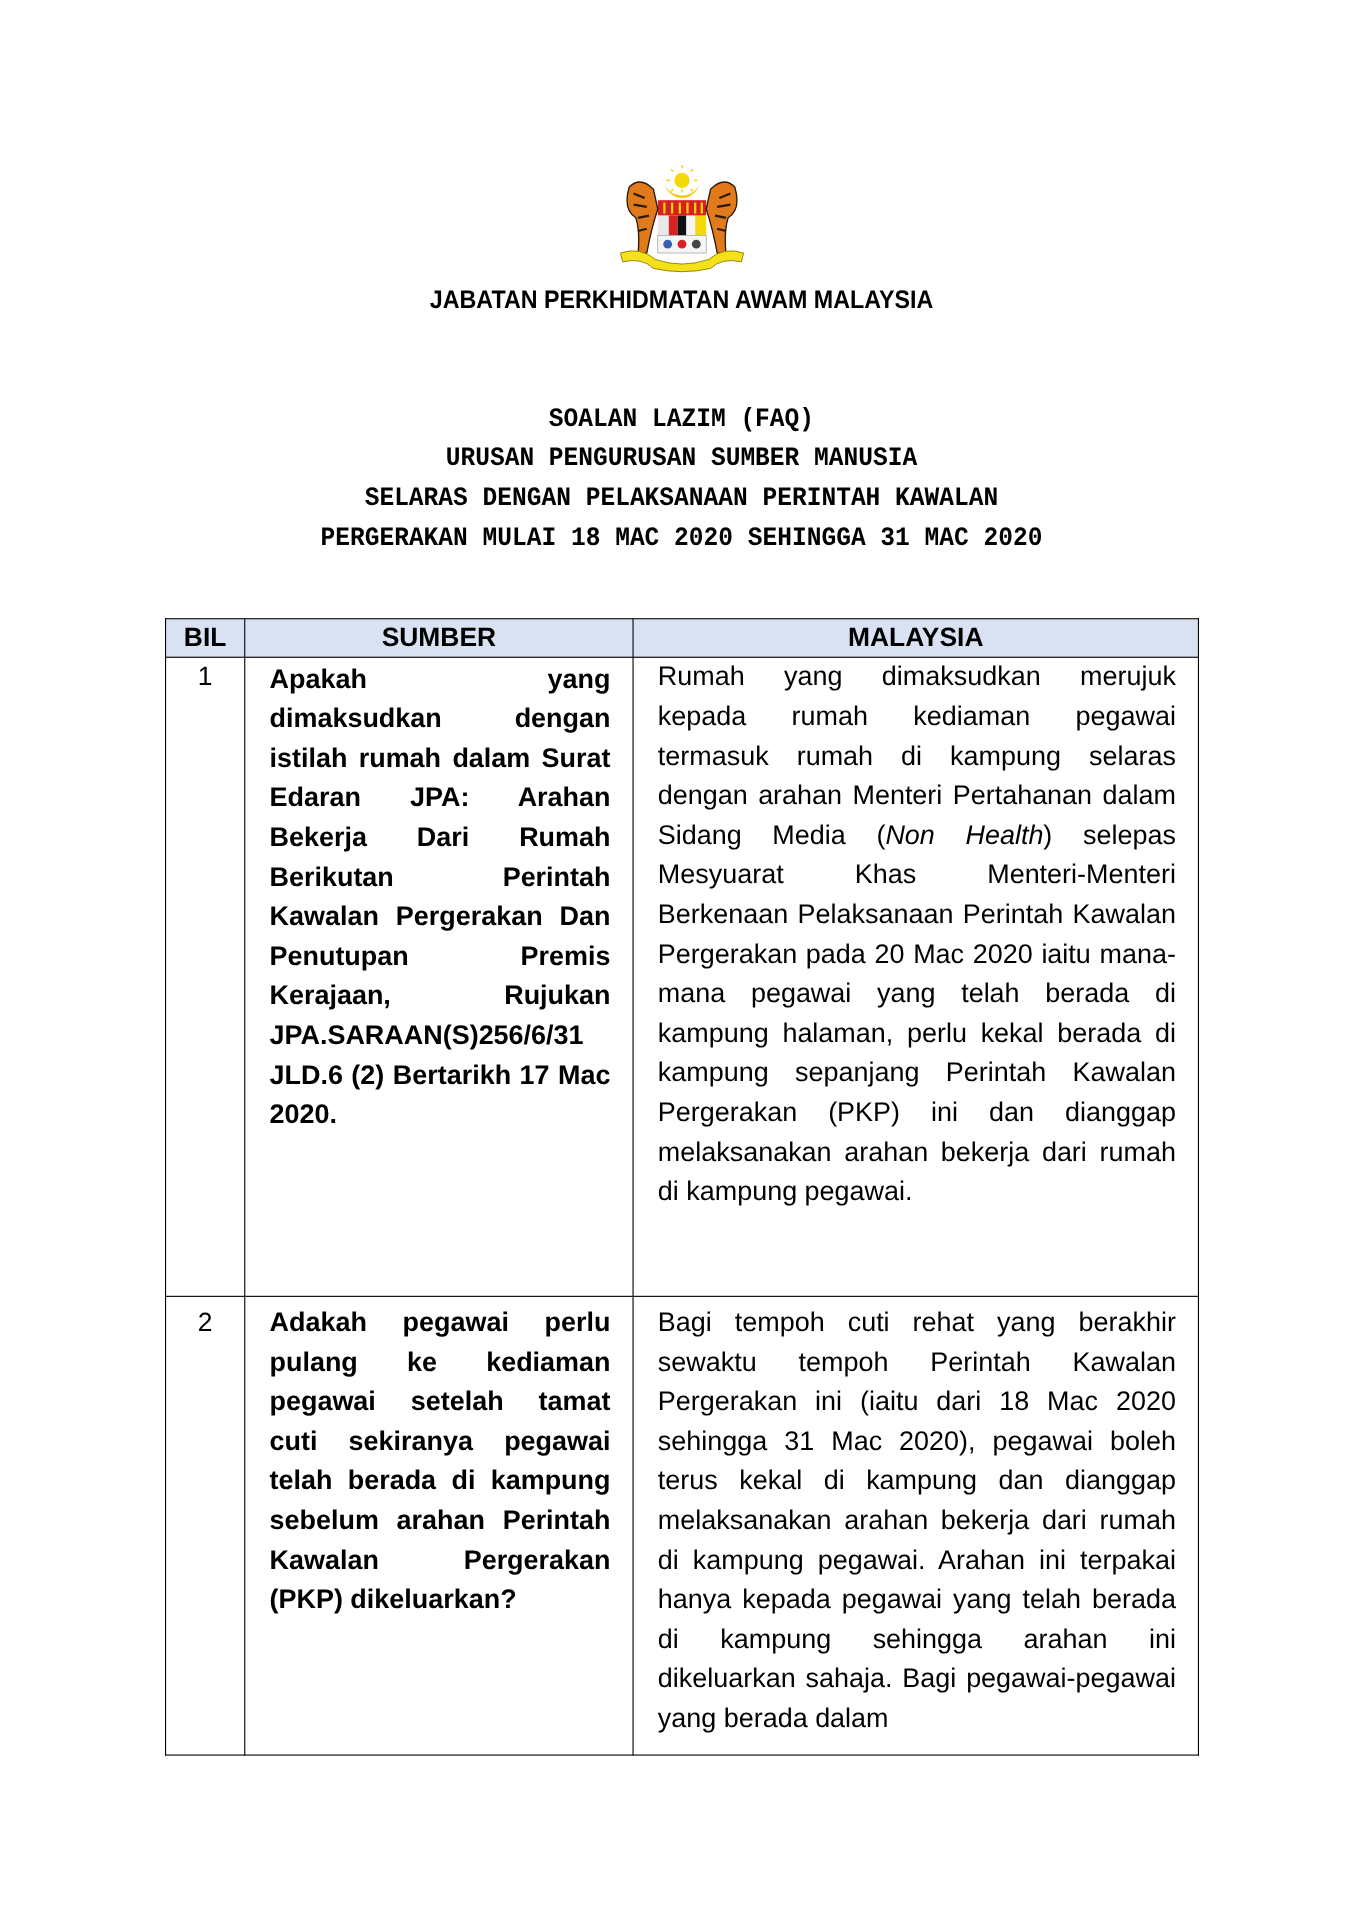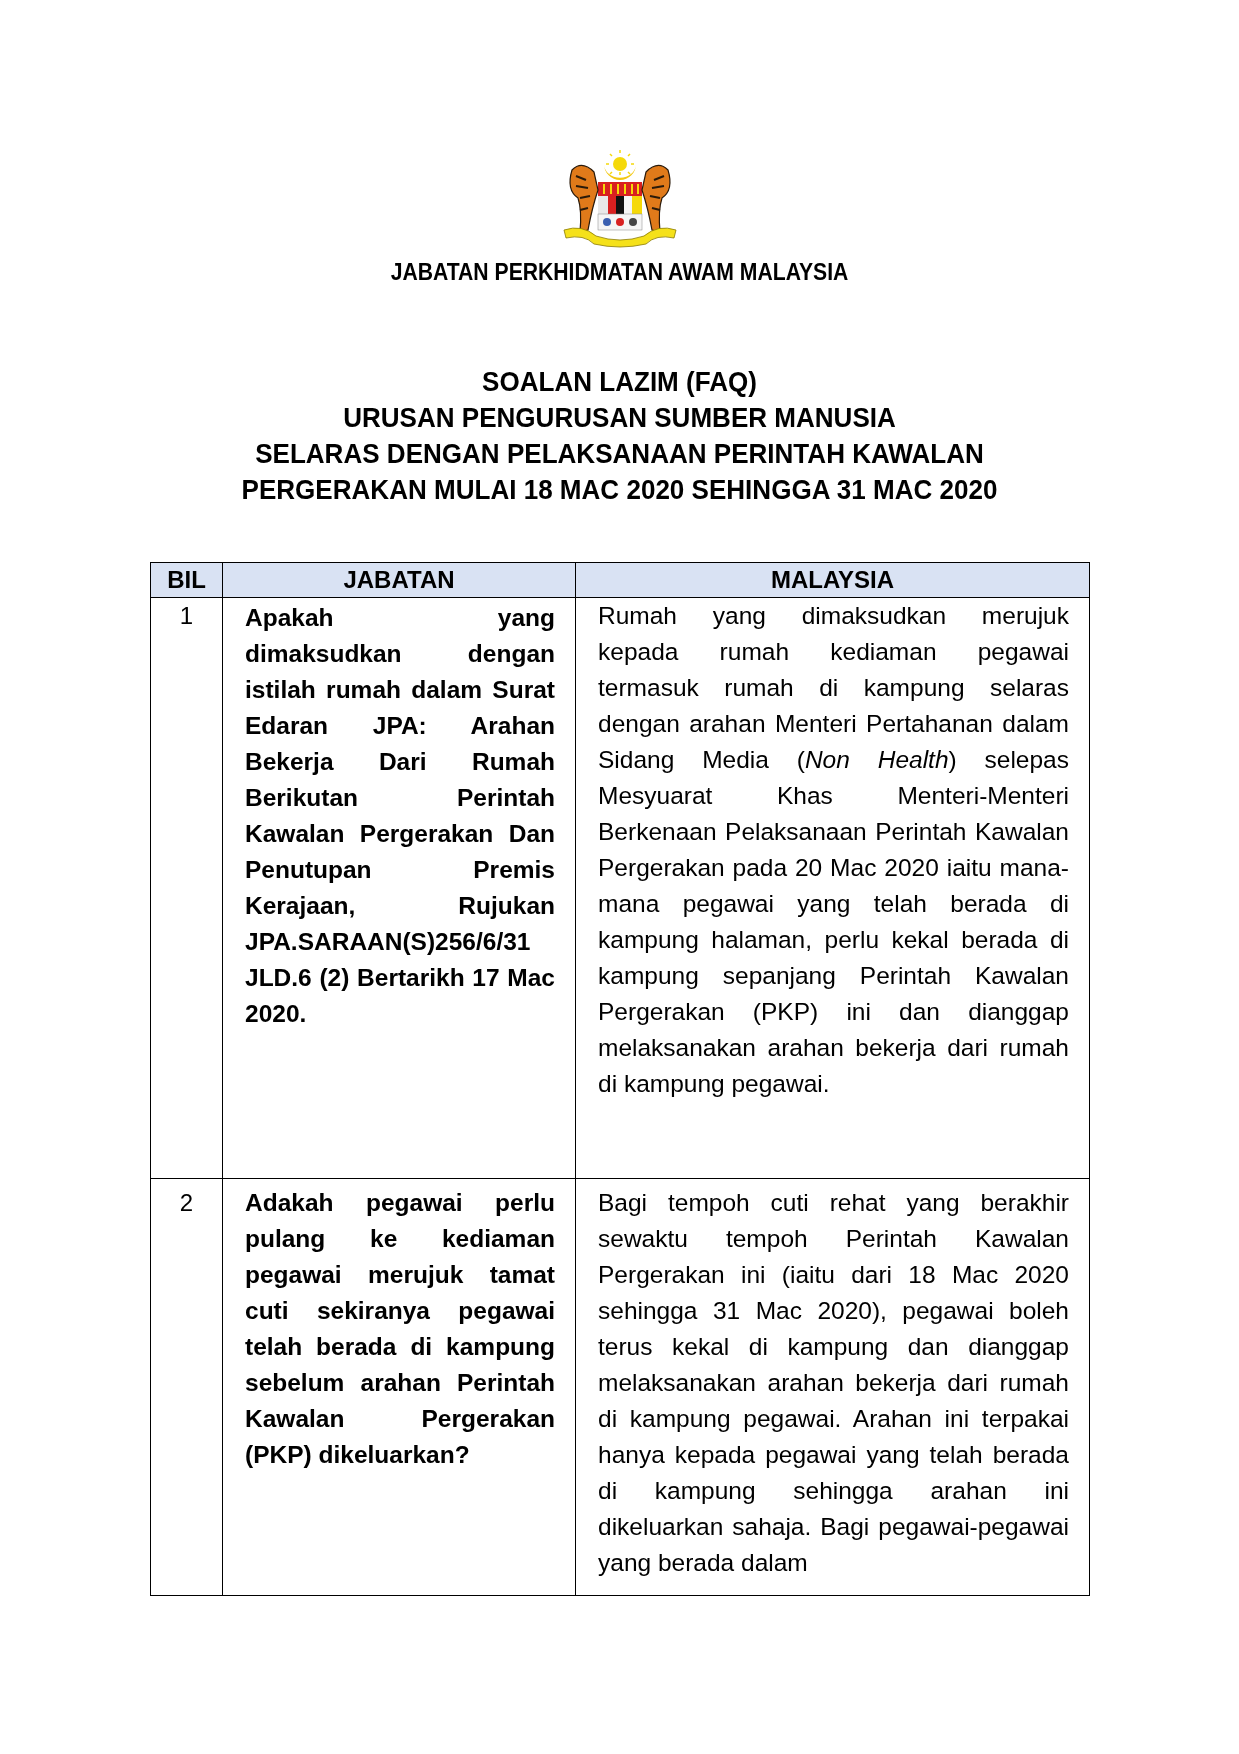--- a/index.html
+++ b/index.html
@@ -2,21 +2,21 @@
 <html><head>
 <meta charset="utf-8">
 <style>
   html, body { margin: 0; padding: 0; background: #ffffff; }
   body { width: 1239px; height: 1754px; position: relative; overflow: hidden;
          font-family: "Liberation Sans", sans-serif; color: #000; }
   .crest { position: absolute; left: 552px; top: 150px; width: 136px; height: 100px; }
   .org { position: absolute; left: 0; width: 1239px; top: 259px; text-align: center;
          font-weight: bold; font-size: 23px; letter-spacing: 0px; transform: scaleX(0.92); transform-origin: 620px 0; }
   .titles { position: absolute; left: 0; width: 1239px; top: 364px; text-align: center;
-            font-weight: bold; font-size: 28px; line-height: 36px; }
+            font-weight: bold; font-size: 24px; line-height: 36px; font-family: Liberation Mono, monospace; }
   .titles div { transform: scaleX(0.93); }
   table.faq { position: absolute; left: 150px; top: 562px; width: 939px; border-collapse: collapse;
               table-layout: fixed; }
   table.faq td, table.faq th { border: 1.6px solid #000; vertical-align: top; padding: 0; }
   table.faq th { background: #D9E2F3; font-weight: bold; font-size: 24px; height: 34px;
                  text-align: center; vertical-align: middle; }
   col.c-bil { width: 72px; }
   col.c-q { width: 353px; }
   col.c-a { width: 514px; }
   .bil { text-align: center; font-size: 24px; line-height: 36px; padding-top: 0px !important; }
@@ -95,29 +95,29 @@
 
 <table class="faq">
   <colgroup>
       <col class="c-bil">
       <col class="c-q">
       <col class="c-a">
     </colgroup>
   <thead>
     <tr>
       <th>BIL</th>
-      <th>JABATAN</th>
+      <th>SUMBER</th>
       <th>MALAYSIA</th>
     </tr>
   </thead>
   <tbody>
     <tr class="row1">
       <td class="bil">1</td>
       <td class="cell q">Apakah yang dimaksudkan dengan istilah rumah dalam Surat Edaran JPA: Arahan Bekerja Dari Rumah Berikutan Perintah Kawalan Pergerakan Dan Penutupan Premis Kerajaan, Rujukan JPA.SARAAN(S)256/6/31 JLD.6 (2) Bertarikh 17 Mac 2020.</td>
       <td class="cell a"><span>Rumah yang dimaksudkan merujuk kepada rumah kediaman pegawai termasuk rumah di kampung selaras dengan arahan Menteri Pertahanan dalam Sidang Media (</span><i>Non Health</i><span>) selepas Mesyuarat Khas Menteri-Menteri Berkenaan Pelaksanaan Perintah Kawalan Pergerakan pada 20 Mac 2020 iaitu  mana-mana pegawai yang telah berada di kampung halaman, perlu kekal berada di kampung sepanjang Perintah Kawalan Pergerakan (PKP) ini dan dianggap melaksanakan arahan bekerja dari rumah di kampung pegawai.</span></td>
     </tr>
     <tr class="row2">
       <td class="bil">2</td>
-      <td class="cell q">Adakah pegawai perlu pulang ke kediaman pegawai merujuk tamat cuti sekiranya pegawai telah berada di kampung sebelum arahan Perintah Kawalan Pergerakan (PKP)  dikeluarkan?</td>
+      <td class="cell q">Adakah pegawai perlu pulang ke kediaman pegawai setelah tamat cuti sekiranya pegawai telah berada di kampung sebelum arahan Perintah Kawalan Pergerakan (PKP)  dikeluarkan?</td>
       <td class="cell a">Bagi tempoh cuti rehat yang berakhir sewaktu tempoh Perintah Kawalan Pergerakan ini (iaitu dari 18 Mac 2020 sehingga 31 Mac 2020), pegawai boleh terus kekal di kampung dan dianggap melaksanakan arahan bekerja dari rumah di kampung pegawai. Arahan ini terpakai hanya kepada pegawai yang telah berada di kampung sehingga arahan ini dikeluarkan sahaja. Bagi pegawai-pegawai yang berada dalam</td>
     </tr>
   </tbody>
 </table>
 
 </body></html>

